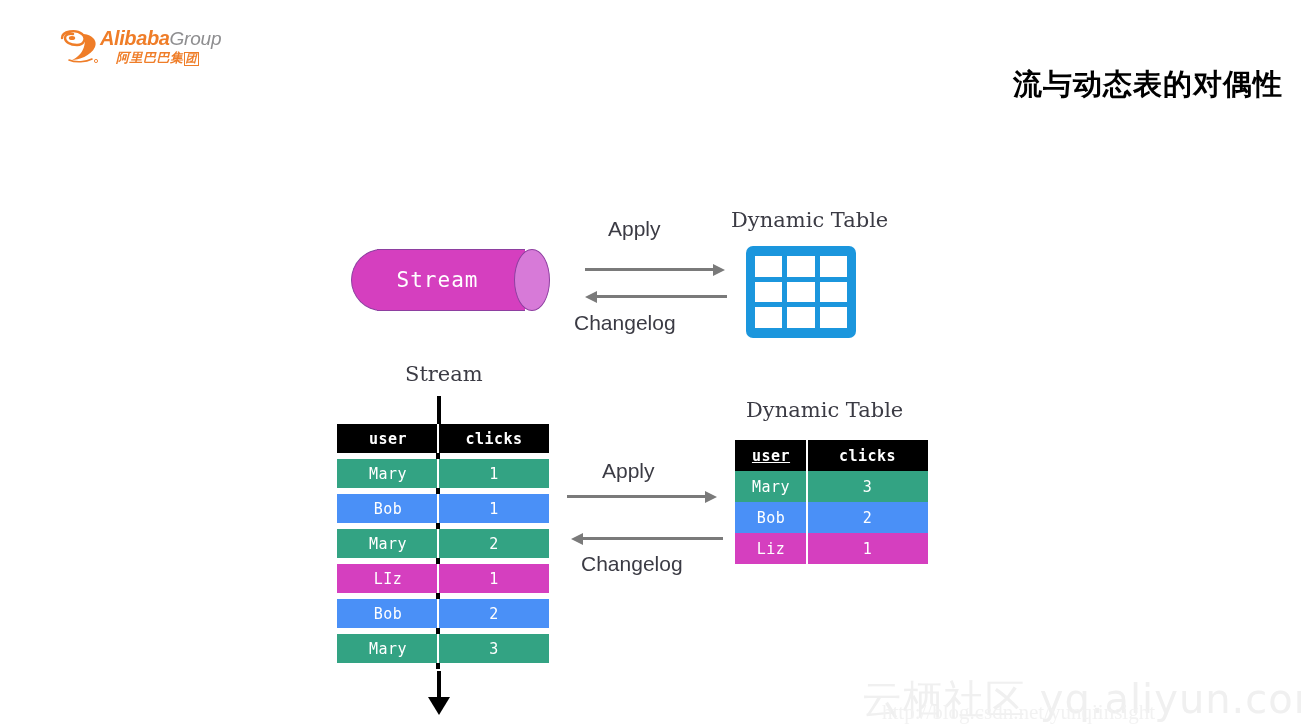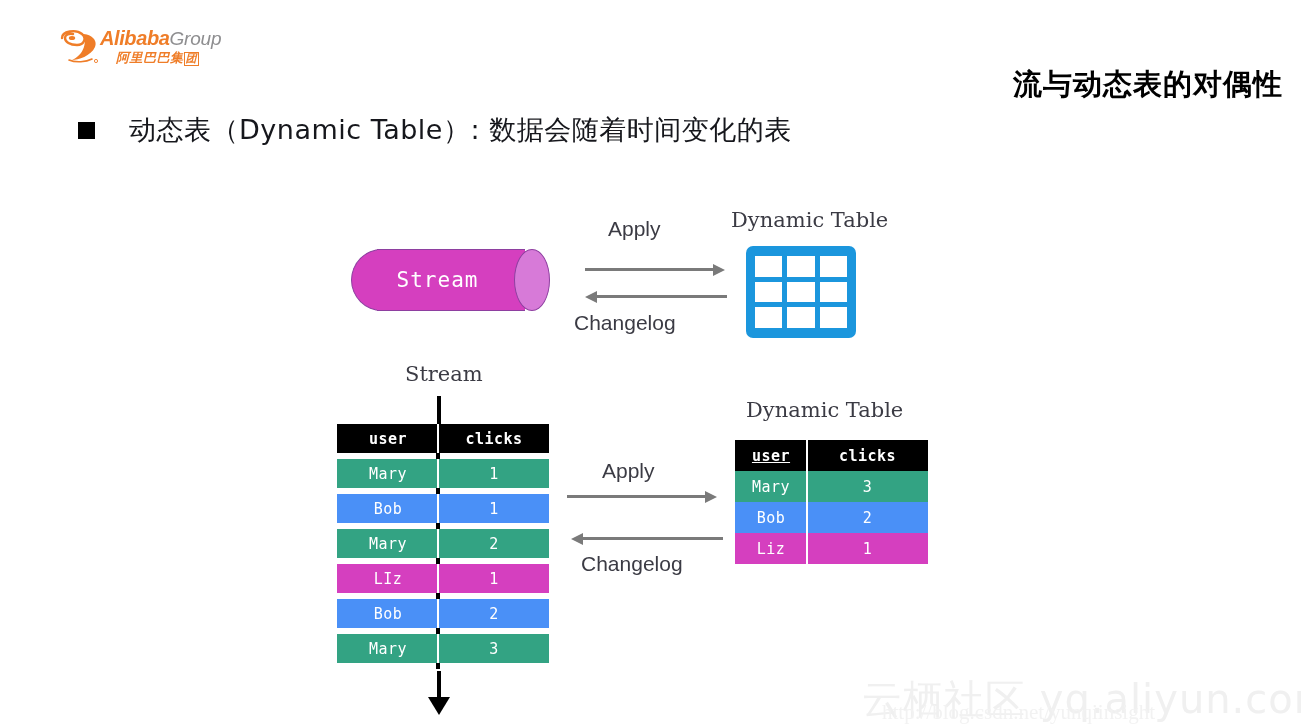--- a/index.html
+++ b/index.html
@@ -407,24 +407,20 @@
     <div id="logo-wordmark">
       <span class="logo-alibaba">Alibaba</span><span class="logo-group">Group</span>
     </div>
     <div id="logo-cn">
       <span>阿里巴巴集</span><span class="boxed">团</span>
     </div>
   </div>
 
   <div id="slide-title">流与动态表的对偶性</div>
 
-  <div id="bullet-row">
-    <div id="bullet-square"></div>
-    <div id="bullet-text">动态表（Dynamic Table）: 数据会随着时间变化的表</div>
-  </div>
 
   <div id="stream-cylinder">
     <div id="cyl-body"></div>
     <div id="cyl-rect"></div>
     <div id="cyl-cap"></div>
     <div id="cyl-label">Stream</div>
   </div>
 
   <div class="arrow-line" id="top-arrow-fwd-line"></div>
   <div class="arrow-head-right" id="top-arrow-fwd-head"></div>

